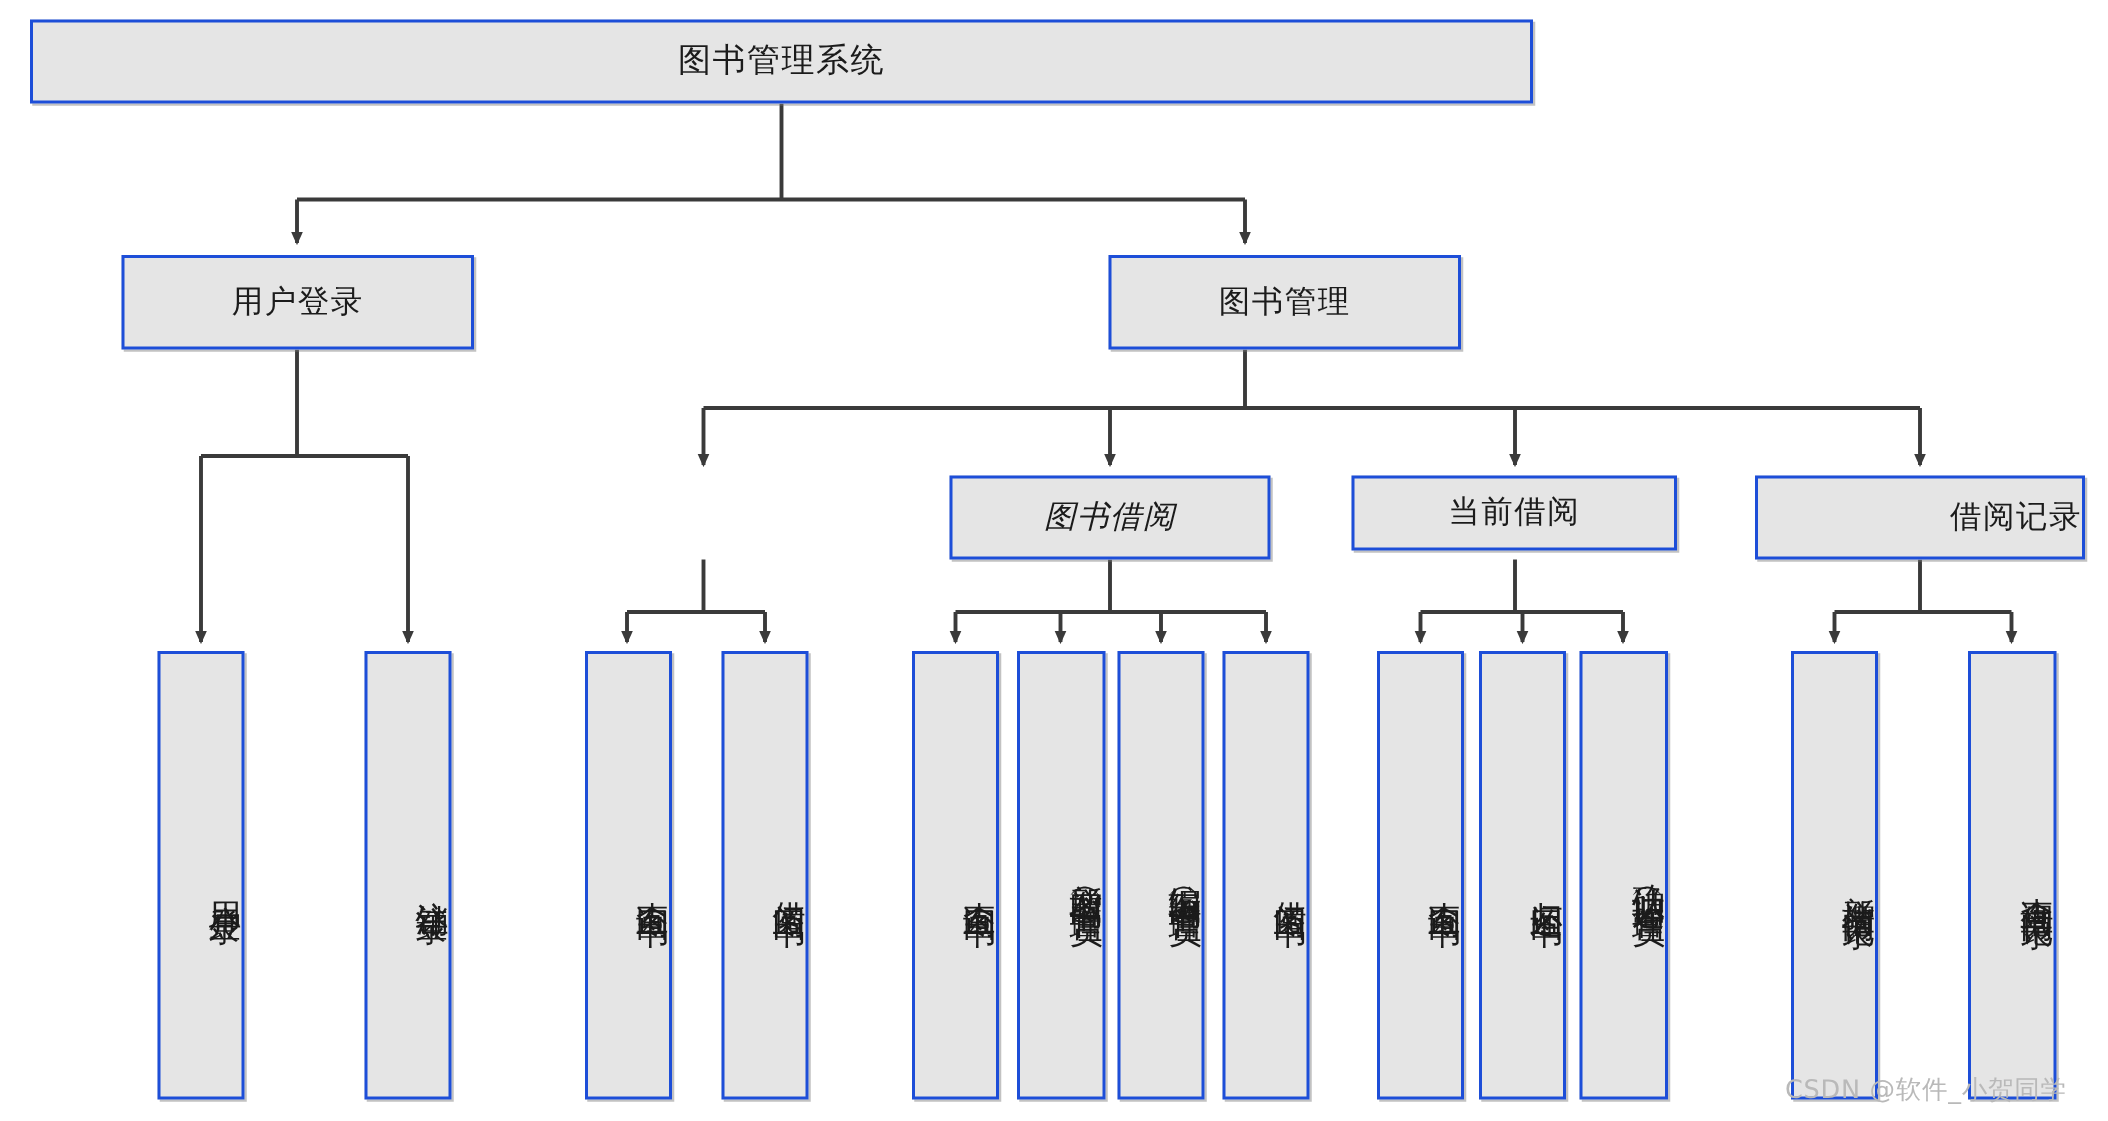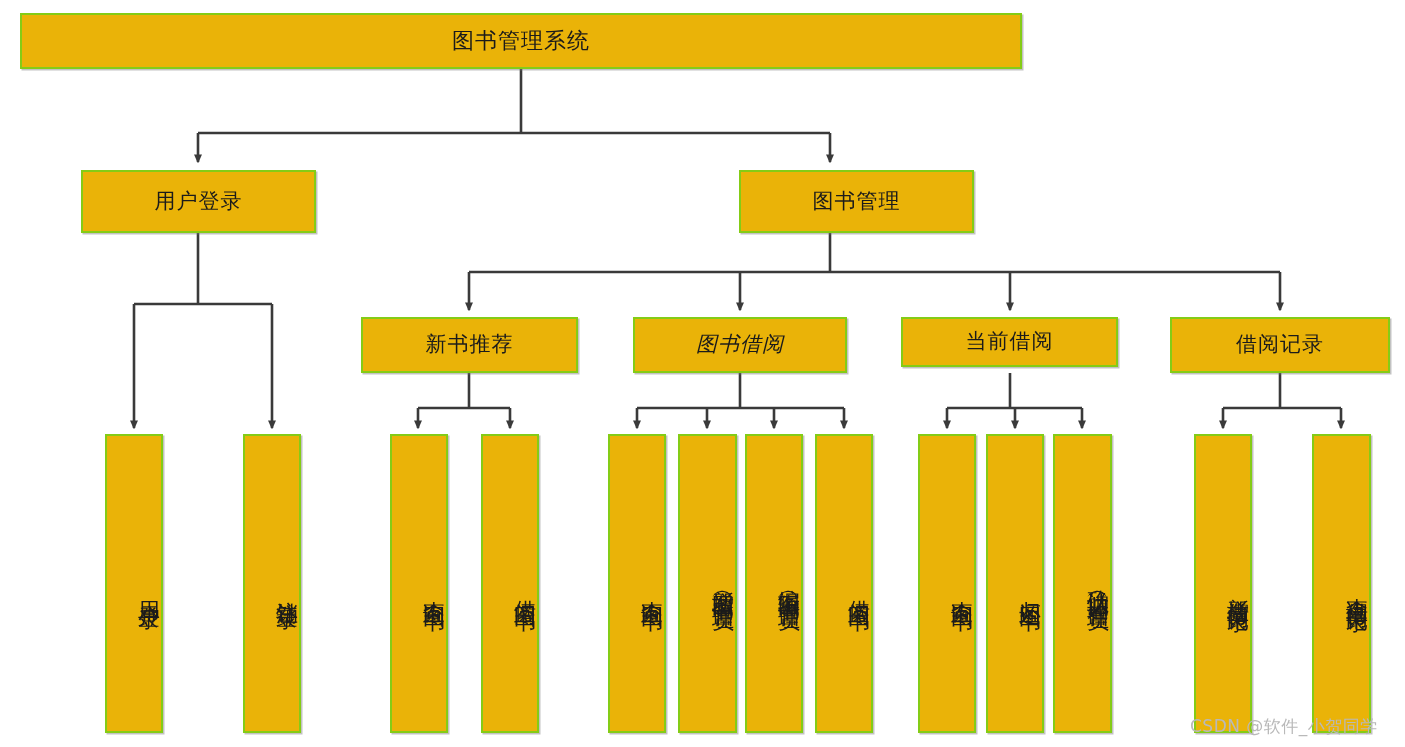--- a/index.html
+++ b/index.html
@@ -20,22 +20,22 @@
     position: absolute;
     left: 0;
     top: 0;
     width: 1405px;
     height: 747px;
     pointer-events: none;
   }
   .node {
     position: absolute;
     box-sizing: border-box;
-    border: 2px solid #84cc16;
-    background: #eab308;
+    border: 2px solid #1d4ed8;
+    background: #e5e5e5;
     display: flex;
     align-items: center;
     justify-content: center;
     color: #1b1b1b;
     box-shadow: 1.5px 1.5px 0 rgba(120,120,120,0.45);
   }
   .node.horiz {
     font-size: 21px;
     letter-spacing: 1px;
     line-height: 1.2;
@@ -130,33 +130,30 @@
   </div>
 
   <div class="node horiz" style="left:81px; top:170px; width:235px; height:63px;">
     <span>用户登录</span>
   </div>
 
   <div class="node horiz" style="left:711px; top:170px; width:235px; height:63px;margin-left:28px;">
     <span>图书管理</span>
   </div>
 
-  <div class="node horiz" style="left:361px; top:317px; width:217px; height:56px;">
-    <span>新书推荐</span>
-  </div>
 
   <div class="node horiz" style="left:633px; top:317px; width:214px; height:56px;font-style:italic;">
     <span>图书借阅</span>
   </div>
 
   <div class="node horiz" style="left:901px; top:317px; width:217px; height:50px;">
     <span>当前借阅</span>
   </div>
 
-  <div class="node horiz" style="left:1170px; top:317px; width:220px; height:56px;">
+  <div class="node horiz" style="left:1170px; top:317px; width:220px; height:56px;justify-content:flex-end;">
     <span>借阅记录</span>
   </div>
 
   <div class="node vert" style="left:105px; top:434px; width:58px; height:299px;">
     <span class="vtext">用户登录</span>
   </div>
 
   <div class="node vert" style="left:243px; top:434px; width:58px; height:299px;">
     <span class="vtext">注销登录</span>
   </div>

